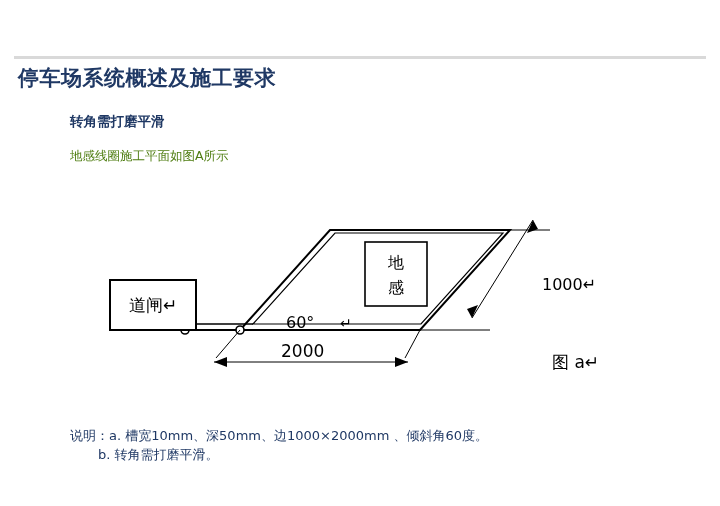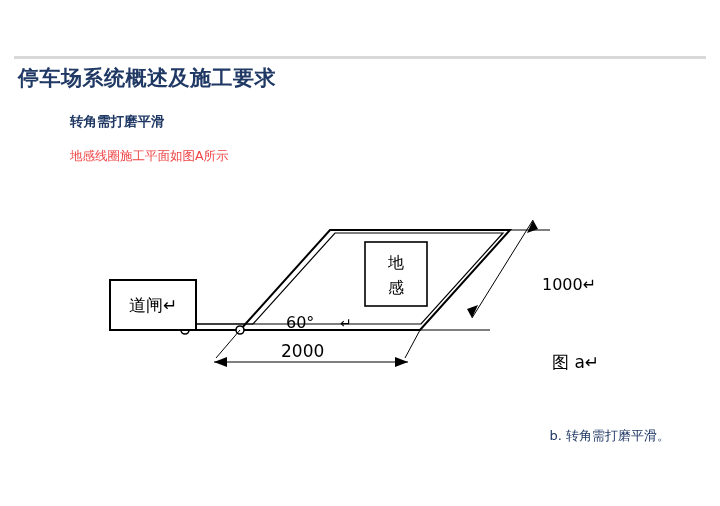--- a/index.html
+++ b/index.html
@@ -44,21 +44,21 @@
     font-size: 13.5px;
     font-weight: bold;
     color: #1f3864;
     font-family: "DejaVu Sans", "Liberation Sans", sans-serif;
   }
   .intro-line {
     position: absolute;
     left: 70px;
     top: 148px;
     font-size: 12.5px;
-    color: #ef4444;
+    color: #4d7c0f;
     font-family: "DejaVu Sans", "Liberation Sans", sans-serif;
   }
 
   
   .diagram-wrap {
     position: absolute;
     left: 90px;
     top: 200px;
     width: 560px;
     height: 200px;
@@ -77,21 +77,21 @@
     left: 70px;
     top: 427px;
     width: 600px;
     font-size: 13px;
     color: #1f3864;
     line-height: 1.45;
     font-family: "DejaVu Sans", "Liberation Sans", sans-serif;
   }
   .notes .n-line { white-space: nowrap; }
   .notes .n1 { padding-left: 0px; }
-  .notes .n2 { padding-left: 28px; text-align: right; }
+  .notes .n2 { padding-left: 28px; }
   .notes .n3 { padding-left: 28px; text-decoration: underline; }
 </style>
 </head>
 <body>
 
 <div class="slide-title">停车场系统概述及施工要求</div>
 <div class="title-rule"></div>
 
 <div class="sub-heading">转角需打磨平滑</div>
 <div class="intro-line">地感线圈施工平面如图A所示</div>
@@ -137,14 +137,15 @@
     </g>
 
     <text class="dg-label" x="196" y="128" font-size="16" text-anchor="start">60°</text>
     <text class="dg-label" x="250" y="128" font-size="14" text-anchor="start">↵</text>
 
     <text class="dg-label" x="462" y="168" font-size="17" text-anchor="start">图 a↵</text>
   </svg>
 </div>
 
 <div class="notes">
+  <div class="n-line n1">说明：a. 槽宽10mm、深50mm、边1000×2000mm 、倾斜角60度。</div>
   <div class="n-line n2">b. 转角需打磨平滑。</div>
 </div>
 
 </body></html>

